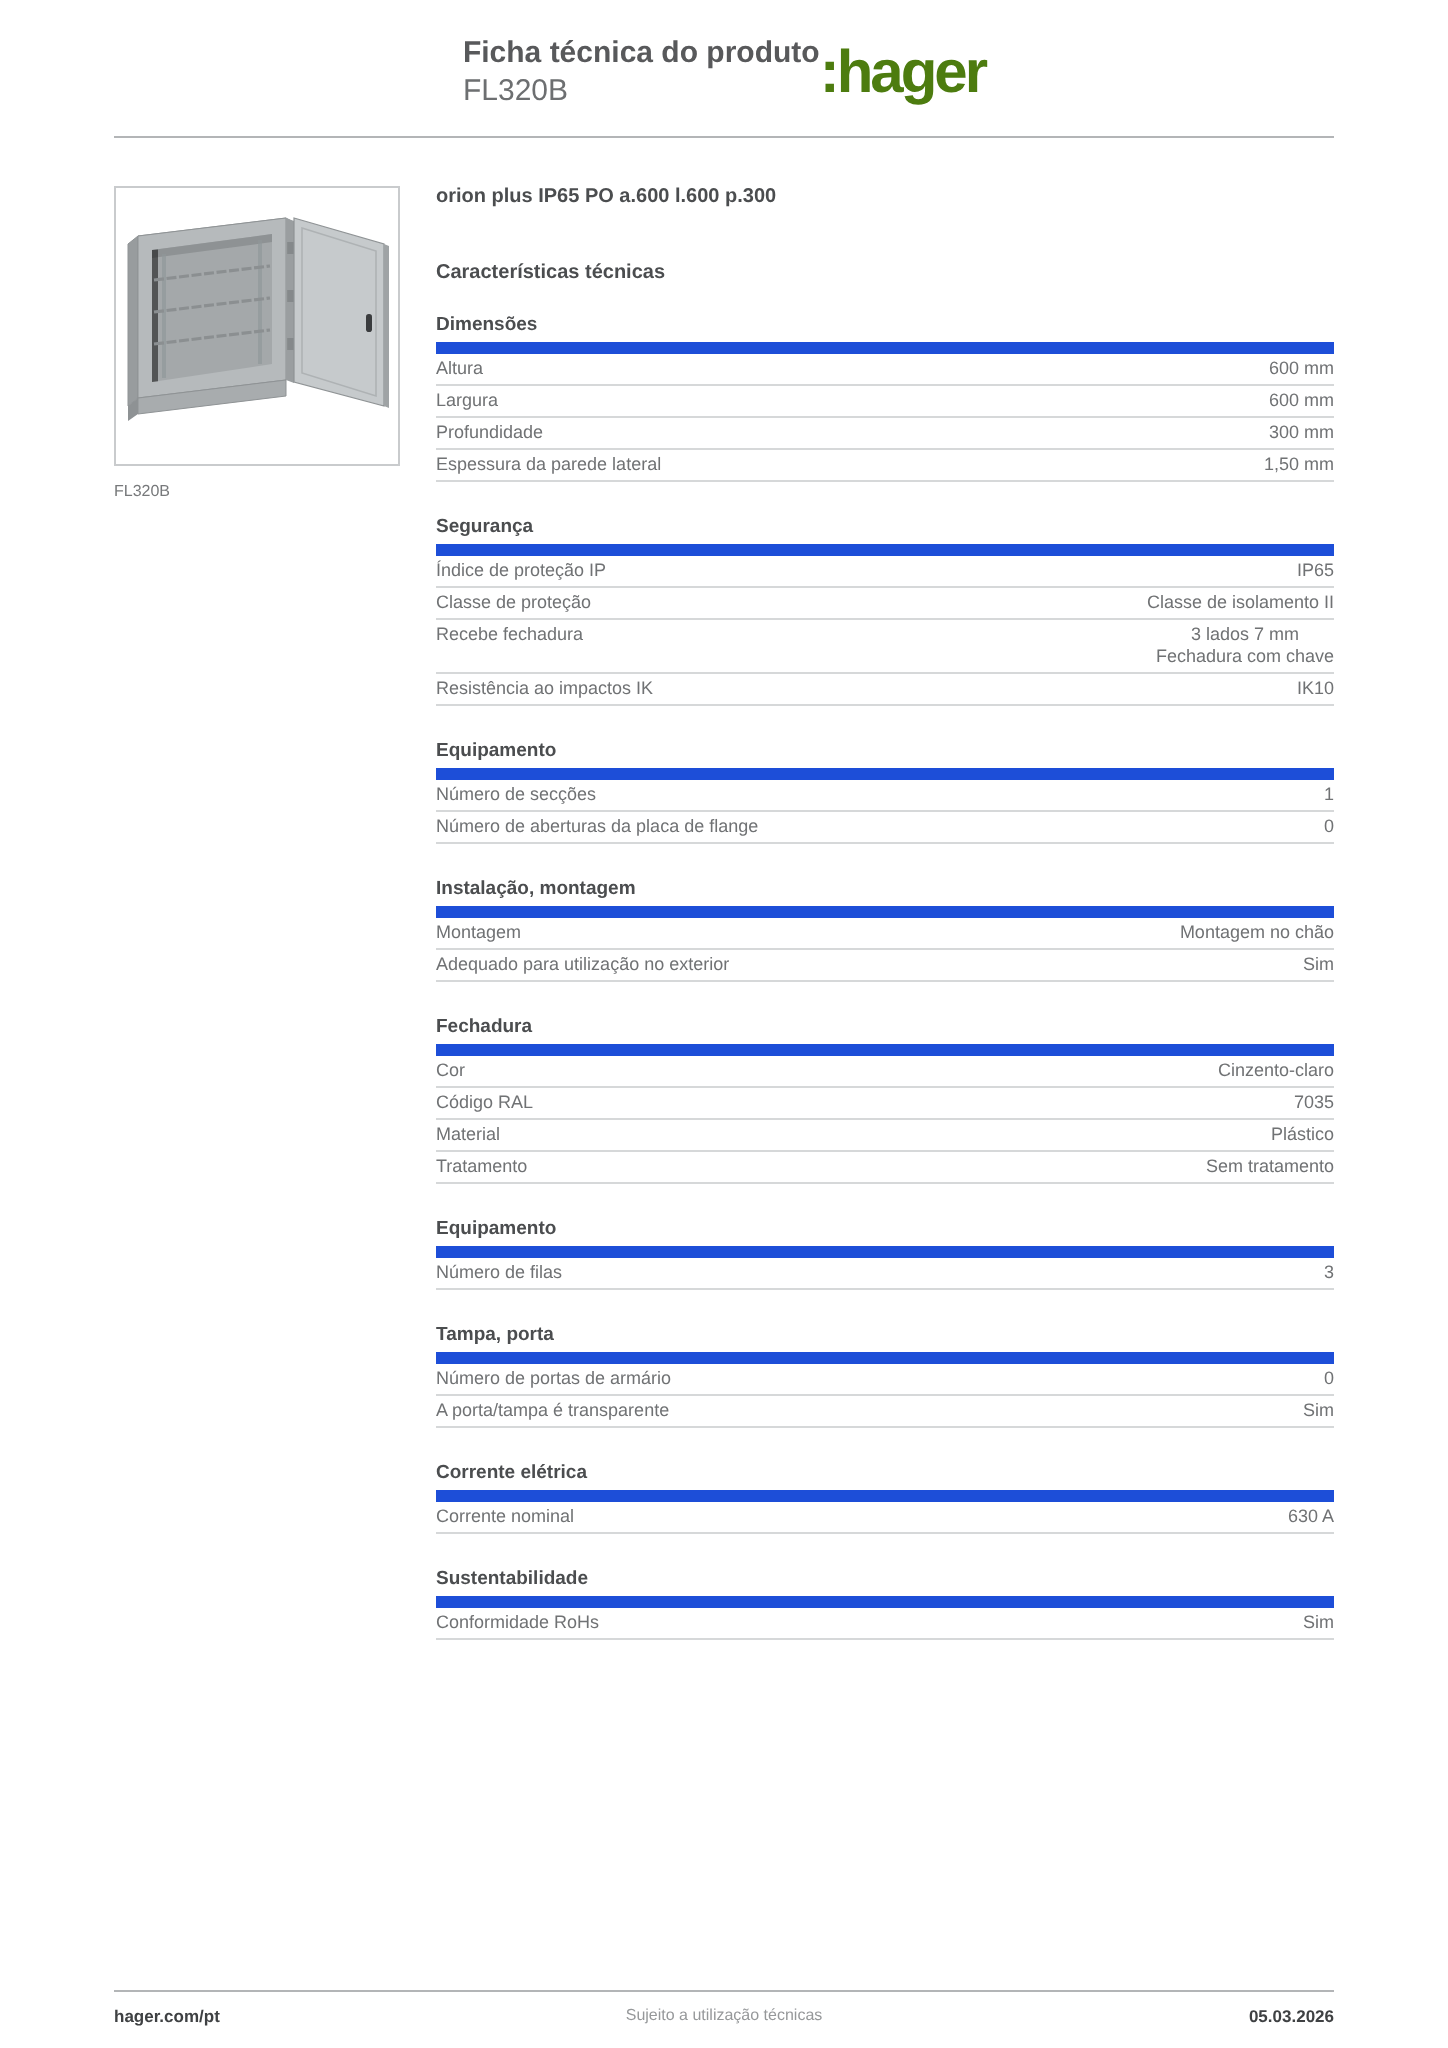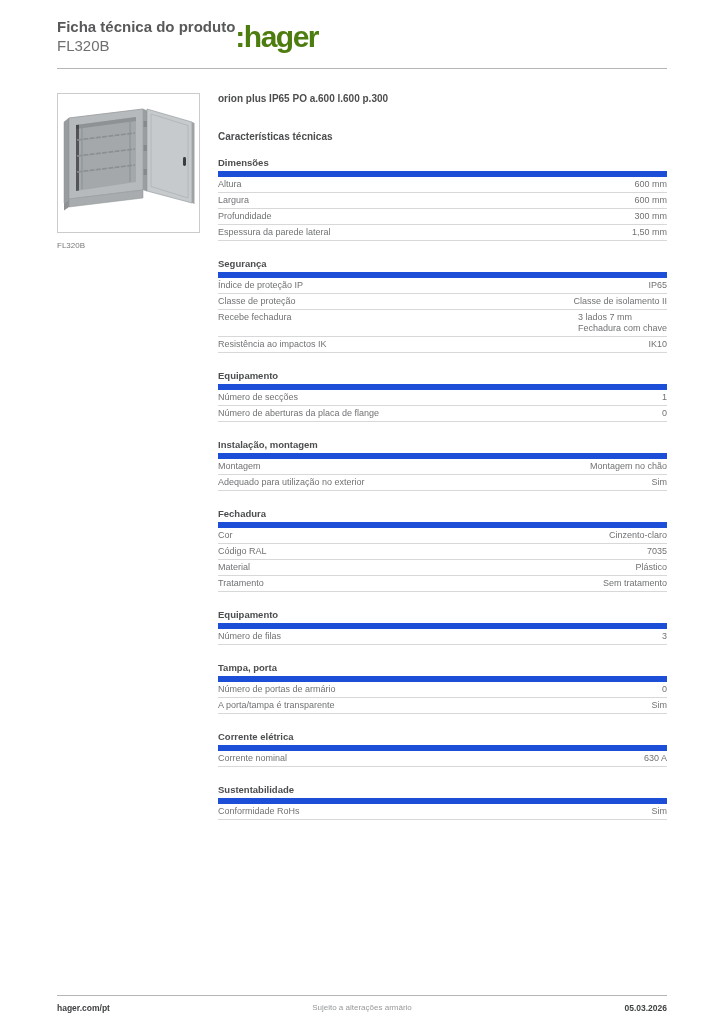--- a/index.html
+++ b/index.html
@@ -15,21 +15,21 @@
     margin: 0 auto;
   }
 
   
   .header {
     position: absolute;
     left: 57px;
     right: 57px;
     top: 18px;
     display: flex;
-    justify-content: flex-start;
+    justify-content: center;
     align-items: flex-start;
   }
   .doc-title {
     font-size: 15px;
     font-weight: bold;
     color: #58595b;
     line-height: 1.25;
   }
   .doc-ref {
     font-size: 15px;
@@ -108,21 +108,21 @@
     justify-content: space-between;
     align-items: flex-start;
     gap: 4px;
     padding: 2px 0;
     border-bottom: 1px solid #d6d8d9;
     font-size: 9px;
     line-height: 11px;
     color: #707274;
   }
   .spec-label { text-align: left; white-space: nowrap; }
-  .spec-value { text-align: left; white-space: pre-line; }
+  .spec-value { text-align: center; white-space: pre-line; }
 
   
   .footer {
     position: absolute;
     left: 57px;
     right: 57px;
     top: 995px;
     border-top: 1px solid #b3b5b7;
     padding-top: 7px;
   }
@@ -359,19 +359,19 @@
     <span class="spec-value">Sim</span>
   </div>
 </div>
   </div>
 </div>
     </div>
   </div>
 
   <div class="footer">
     <div class="footer-inner">
-      <span class="footer-center">Sujeito a alterações armário</span>
+      <span class="footer-center">Sujeito a utilização técnicas</span>
       <a class="footer-left" href="#">hager.com/pt</a>
       <span class="footer-right">05.03.2026</span>
     </div>
   </div>
 
 </div>
 
 </body></html>

